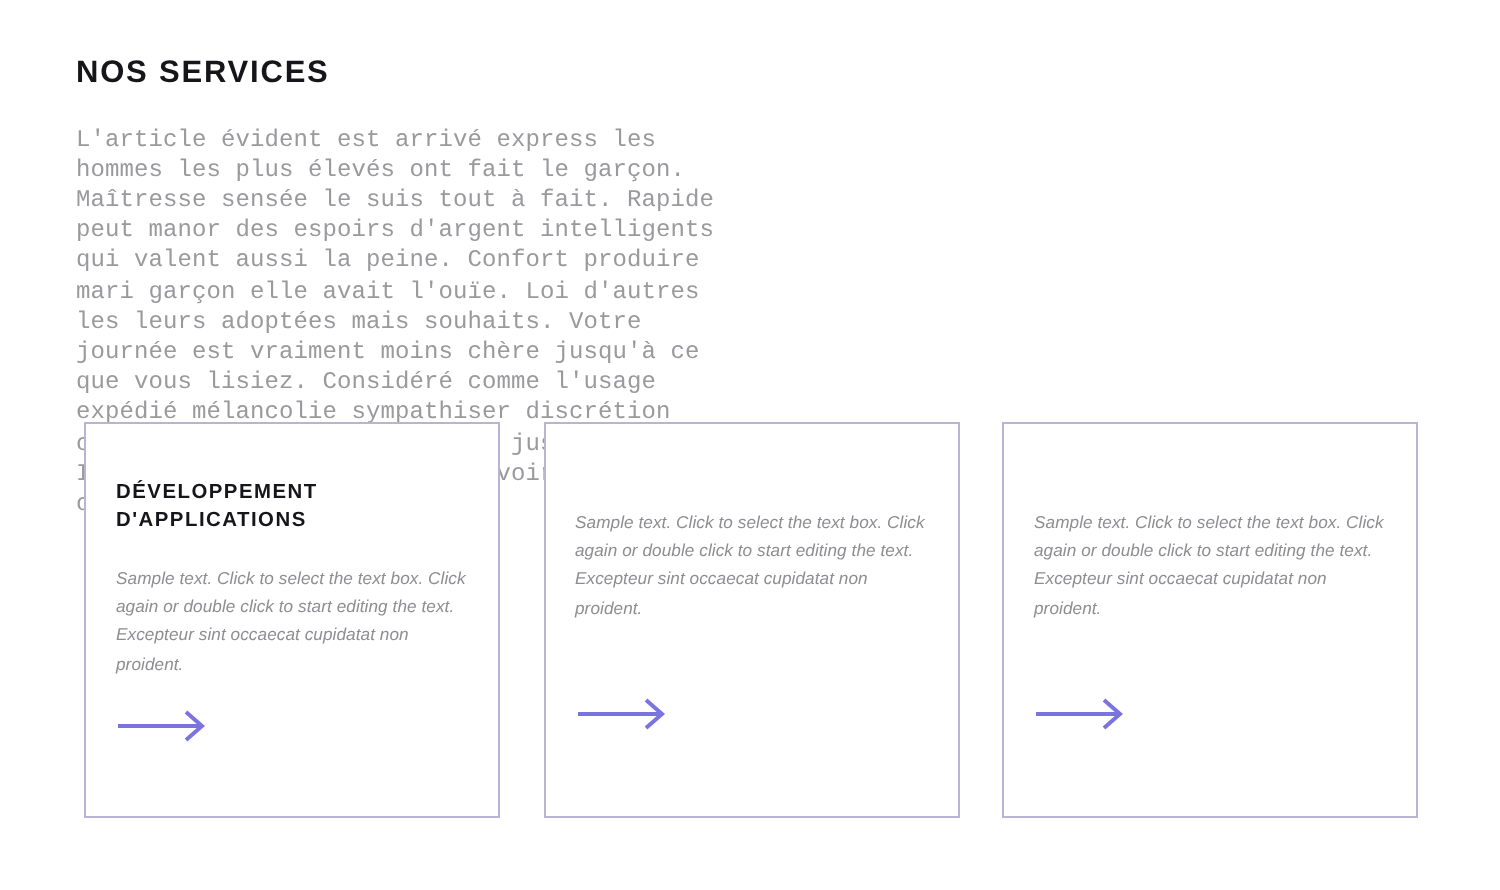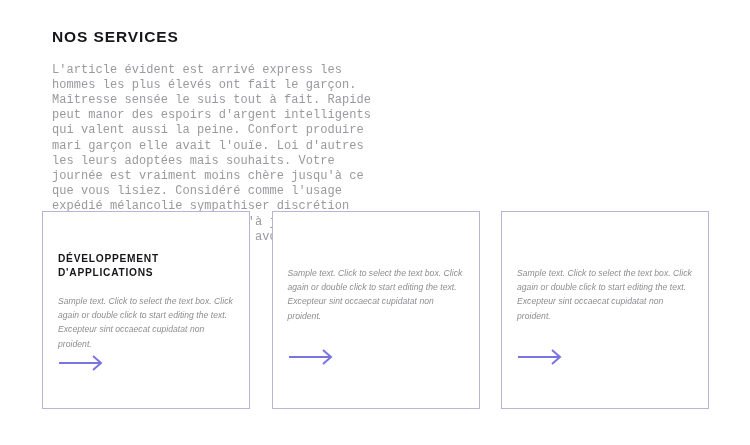--- a/index.html
+++ b/index.html
@@ -21,21 +21,20 @@
     height: 445px;
     box-sizing: border-box;
   }
 
   
   .intro {
     position: absolute;
     left: 38px;
     top: 28px;
     width: 320px;
-    margin-left: 14px;
   }
 
   .section-title {
     margin: 0 0 16px 0;
     font-size: 15.5px;
     font-weight: bold;
     letter-spacing: 0.9px;
     color: #16161a;
     line-height: 1.2;
     font-family: "Liberation Sans", sans-serif;
@@ -61,21 +60,21 @@
     justify-content: space-between;
   }
 
   .card {
     box-sizing: border-box;
     width: 208px;
     height: 198px;
     border: 1px solid #b9b3d4;
     background: #ffffff;
     position: relative;
-    padding: 40px 16px 0 15px;
+    padding: 28px 16px 0 15px;
   }
 
   .card-title {
     margin: 0;
     font-size: 10.2px;
     font-weight: bold;
     letter-spacing: 0.75px;
     line-height: 14px;
     color: #16161a;
     text-transform: uppercase;

